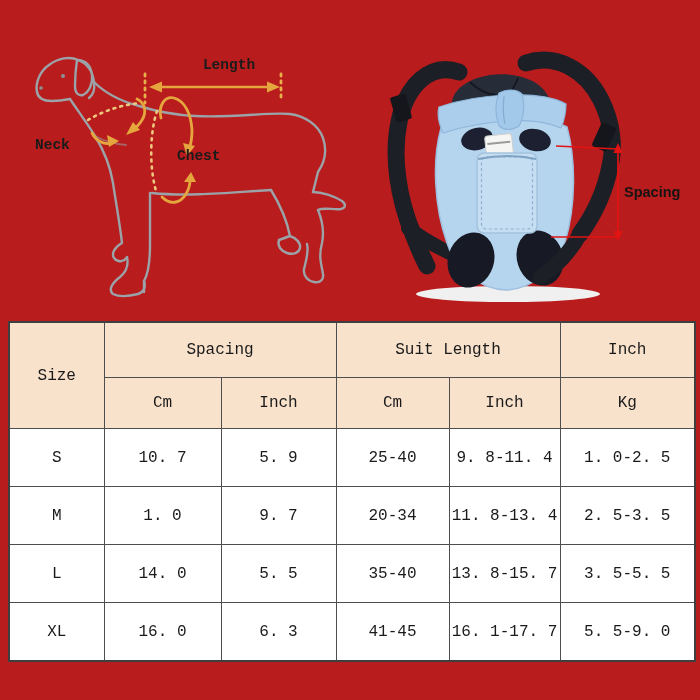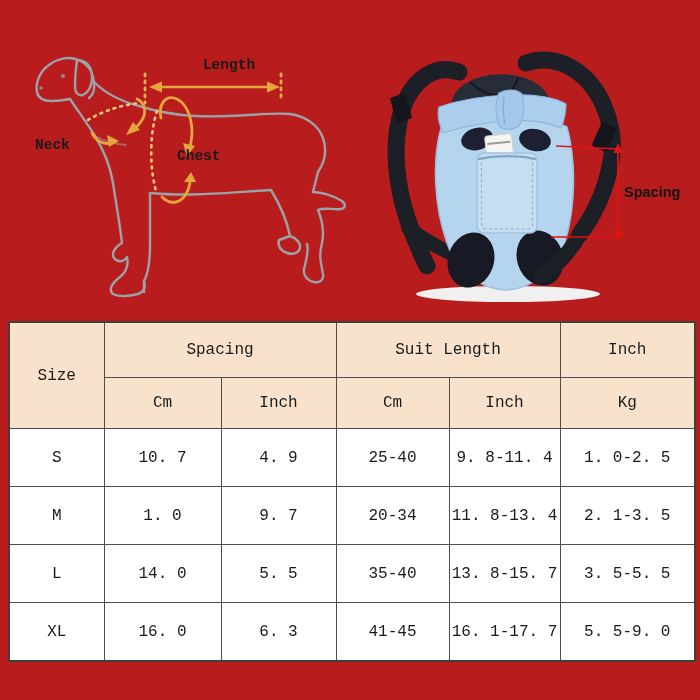--- a/index.html
+++ b/index.html
@@ -177,32 +177,32 @@
       <tr class="hdr-sub">
         <td>Cm</td>
         <td>Inch</td>
         <td>Cm</td>
         <td>Inch</td>
         <td>Kg</td>
       </tr>
       <tr class="data-row">
         <td>S</td>
         <td>10. 7</td>
-        <td>4. 9</td>
+        <td>5. 9</td>
         <td>25-40</td>
         <td>9. 8-11. 4</td>
         <td>1. 0-2. 5</td>
       </tr>
       <tr class="data-row">
         <td>M</td>
         <td>1. 0</td>
         <td>9. 7</td>
         <td>20-34</td>
         <td>11. 8-13. 4</td>
-        <td>2. 1-3. 5</td>
+        <td>2. 5-3. 5</td>
       </tr>
       <tr class="data-row">
         <td>L</td>
         <td>14. 0</td>
         <td>5. 5</td>
         <td>35-40</td>
         <td>13. 8-15. 7</td>
         <td>3. 5-5. 5</td>
       </tr>
       <tr class="data-row">

